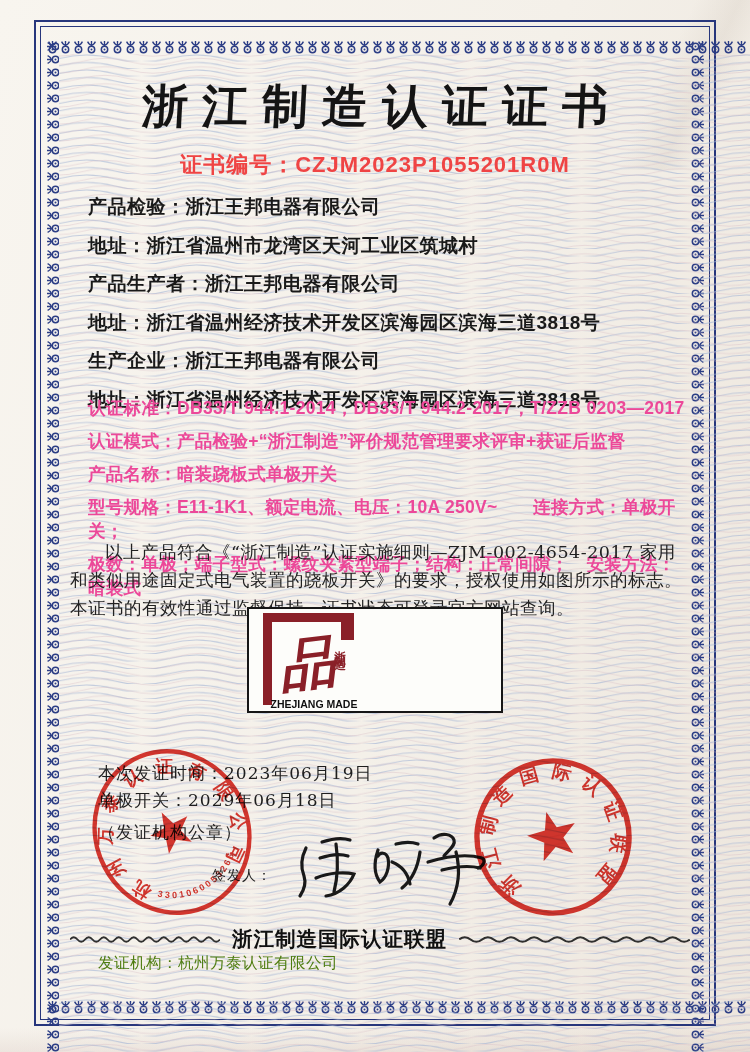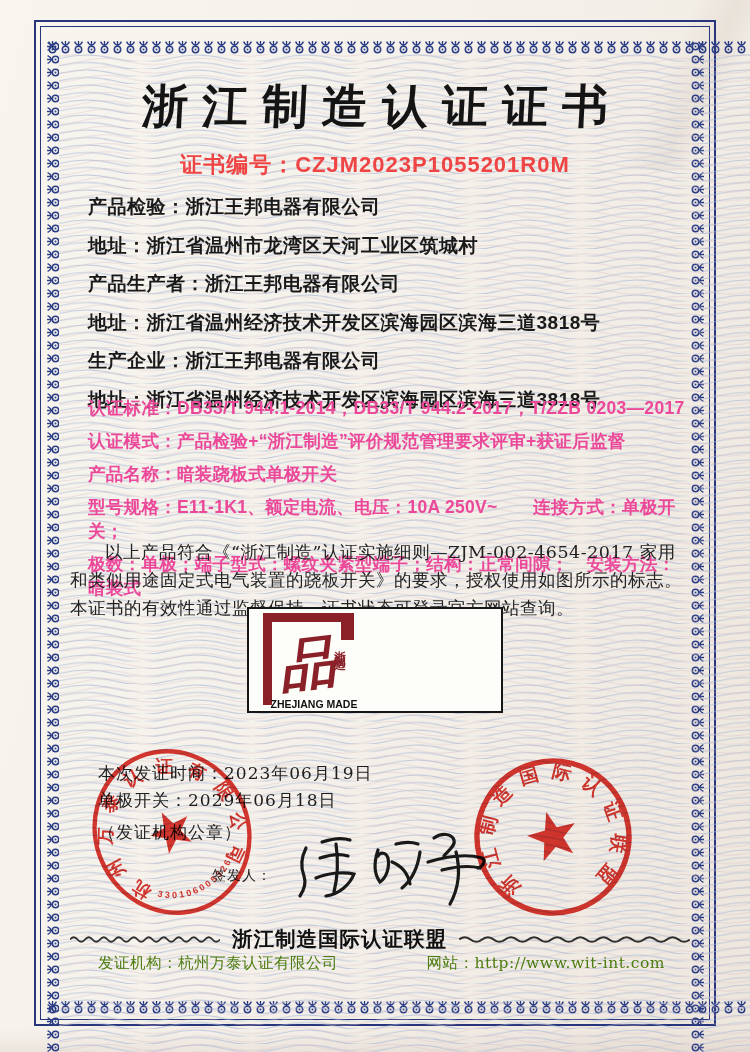--- a/index.html
+++ b/index.html
@@ -240,16 +240,13 @@
   <span class="alliance-name">浙江制造国际认证联盟</span>
   <svg class="wavy wavy-r" viewBox="0 0 160 10" preserveAspectRatio="none">
     <path d="M0,5 q4,-5 8,0 t8,0 t8,0 t8,0 t8,0 t8,0 t8,0 t8,0 t8,0 t8,0 t8,0 t8,0 t8,0 t8,0 t8,0 t8,0 t8,0 t8,0 t8,0 t8,0" fill="none" stroke="#30302f" stroke-width="2"></path>
   </svg>
 </div>
 
 <div class="abs footer-row">
   <span>
     <span>发证机构：</span><span>杭州万泰认证有限公司</span>
   </span>
-  <span>
-    <span>网站：</span><span>http://www.wit-int.com</span>
-  </span>
 </div>
 
 </body></html>

